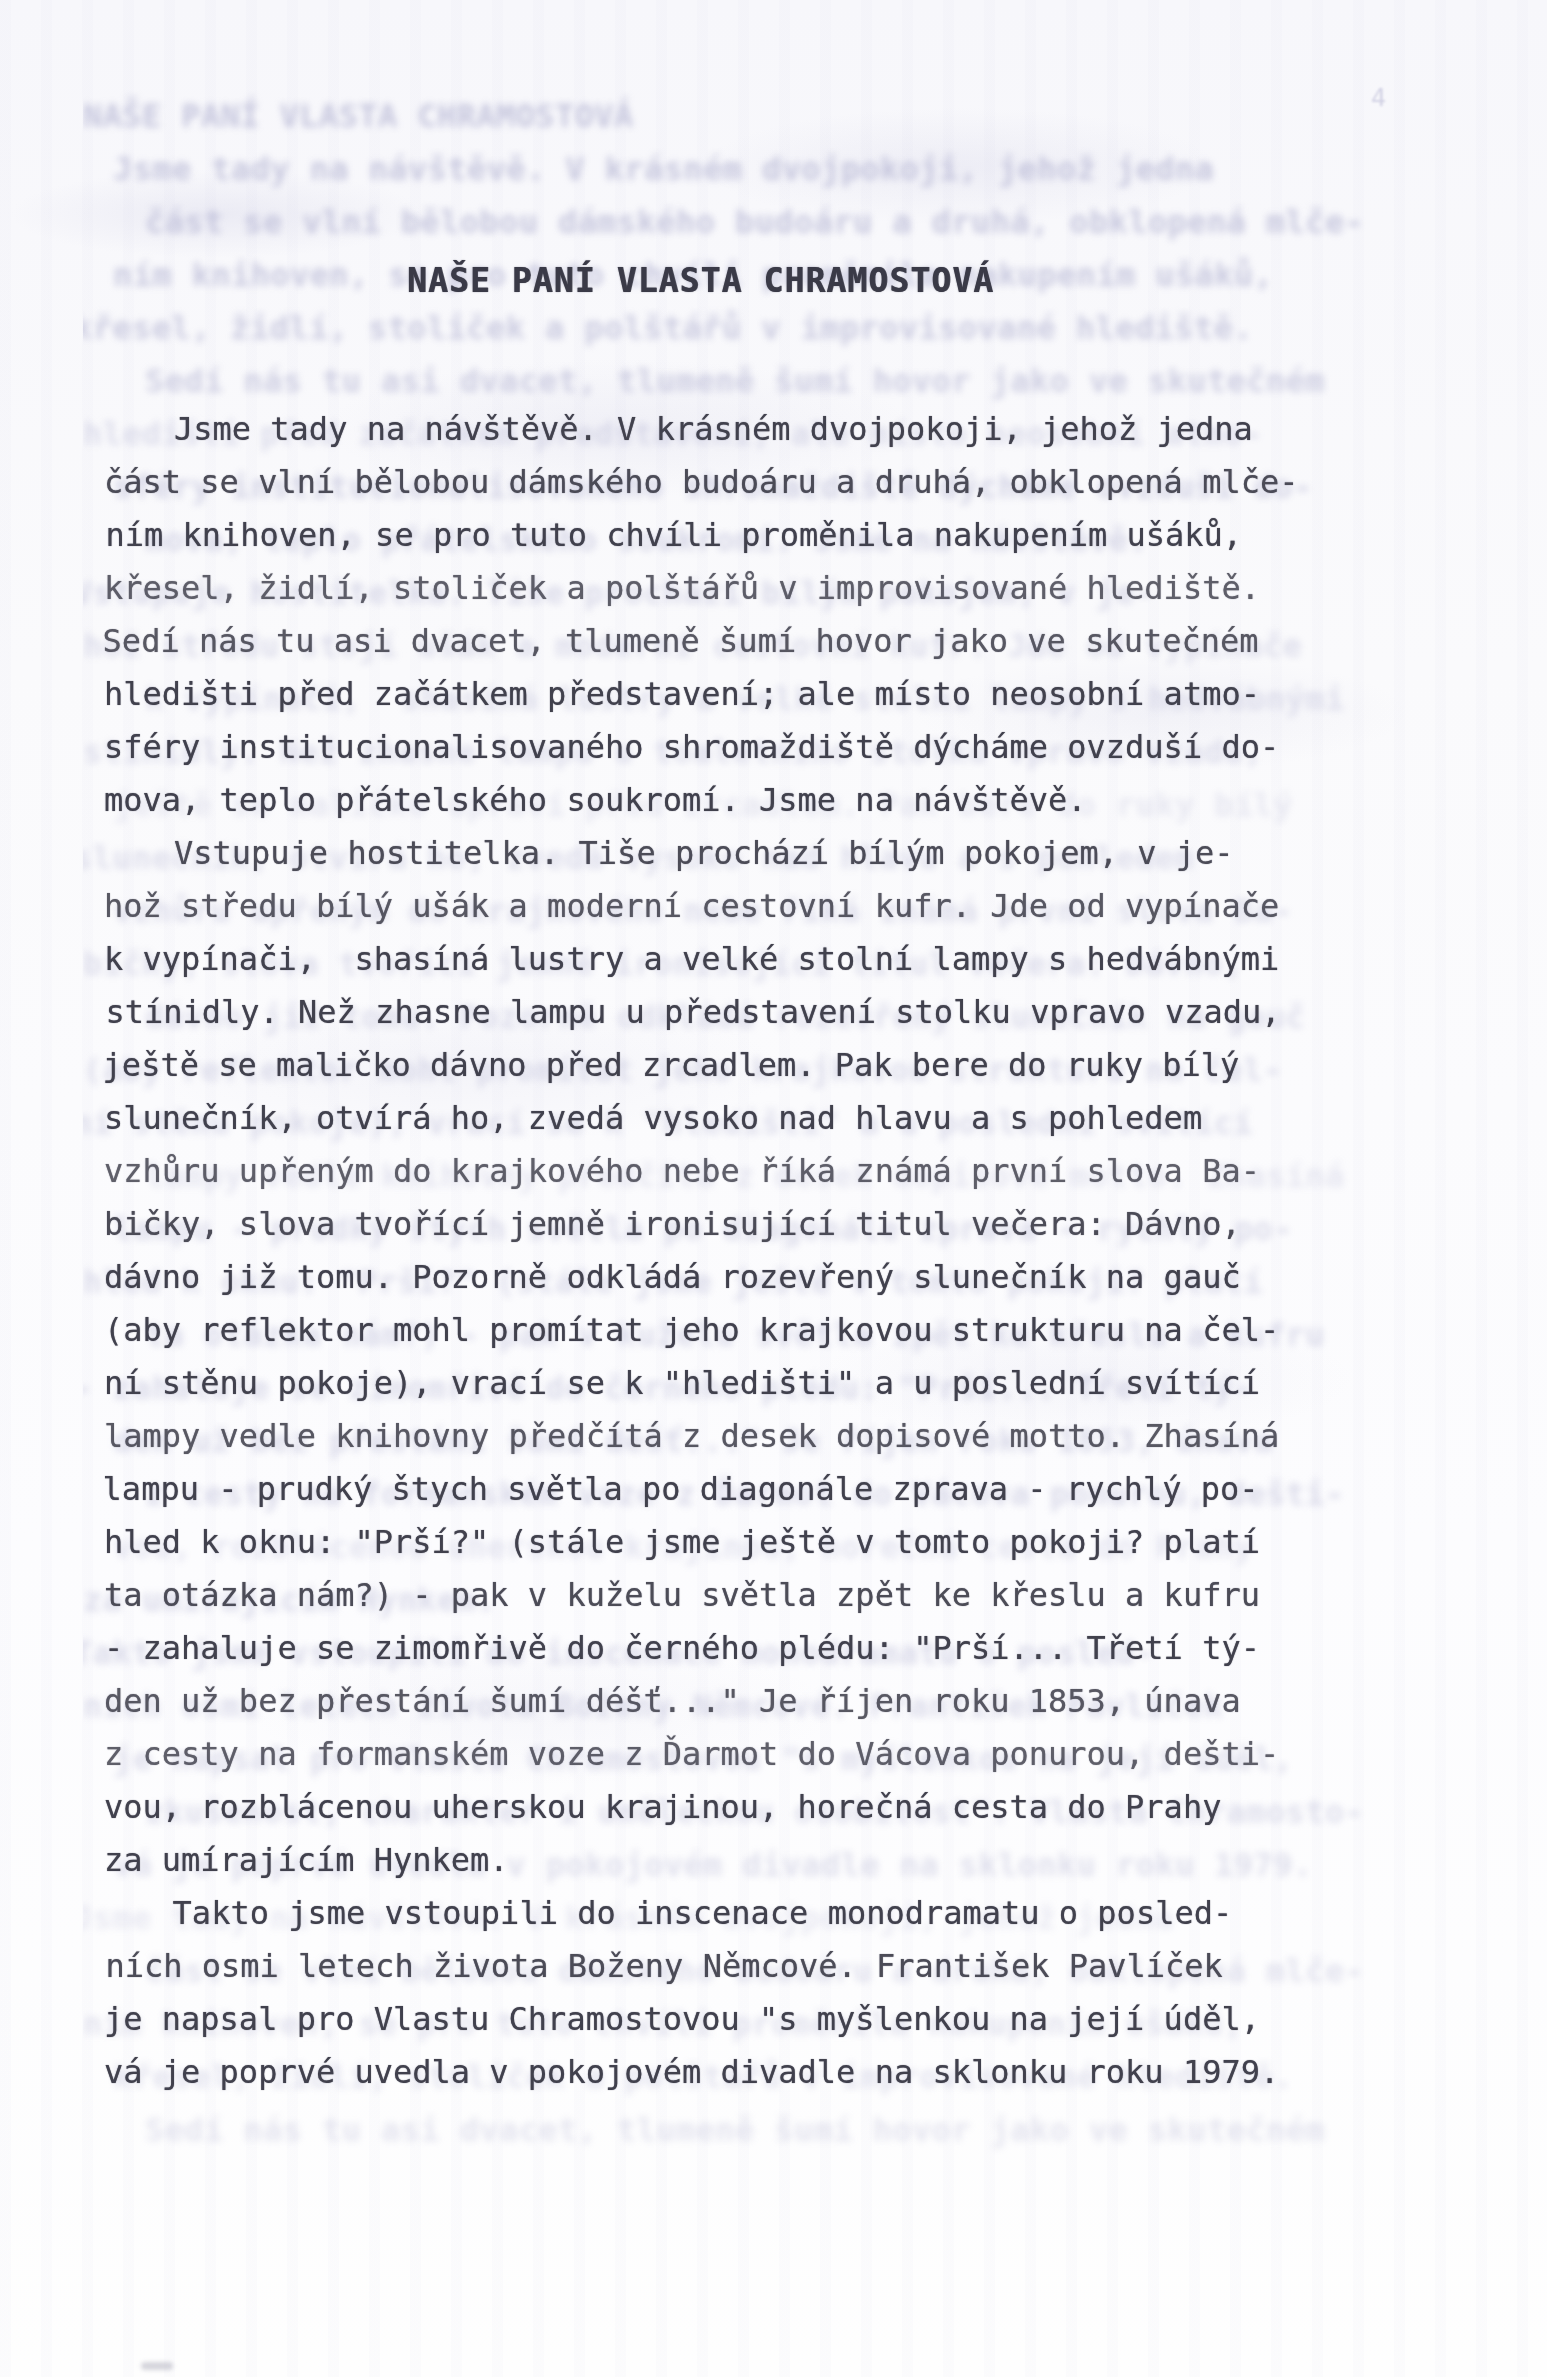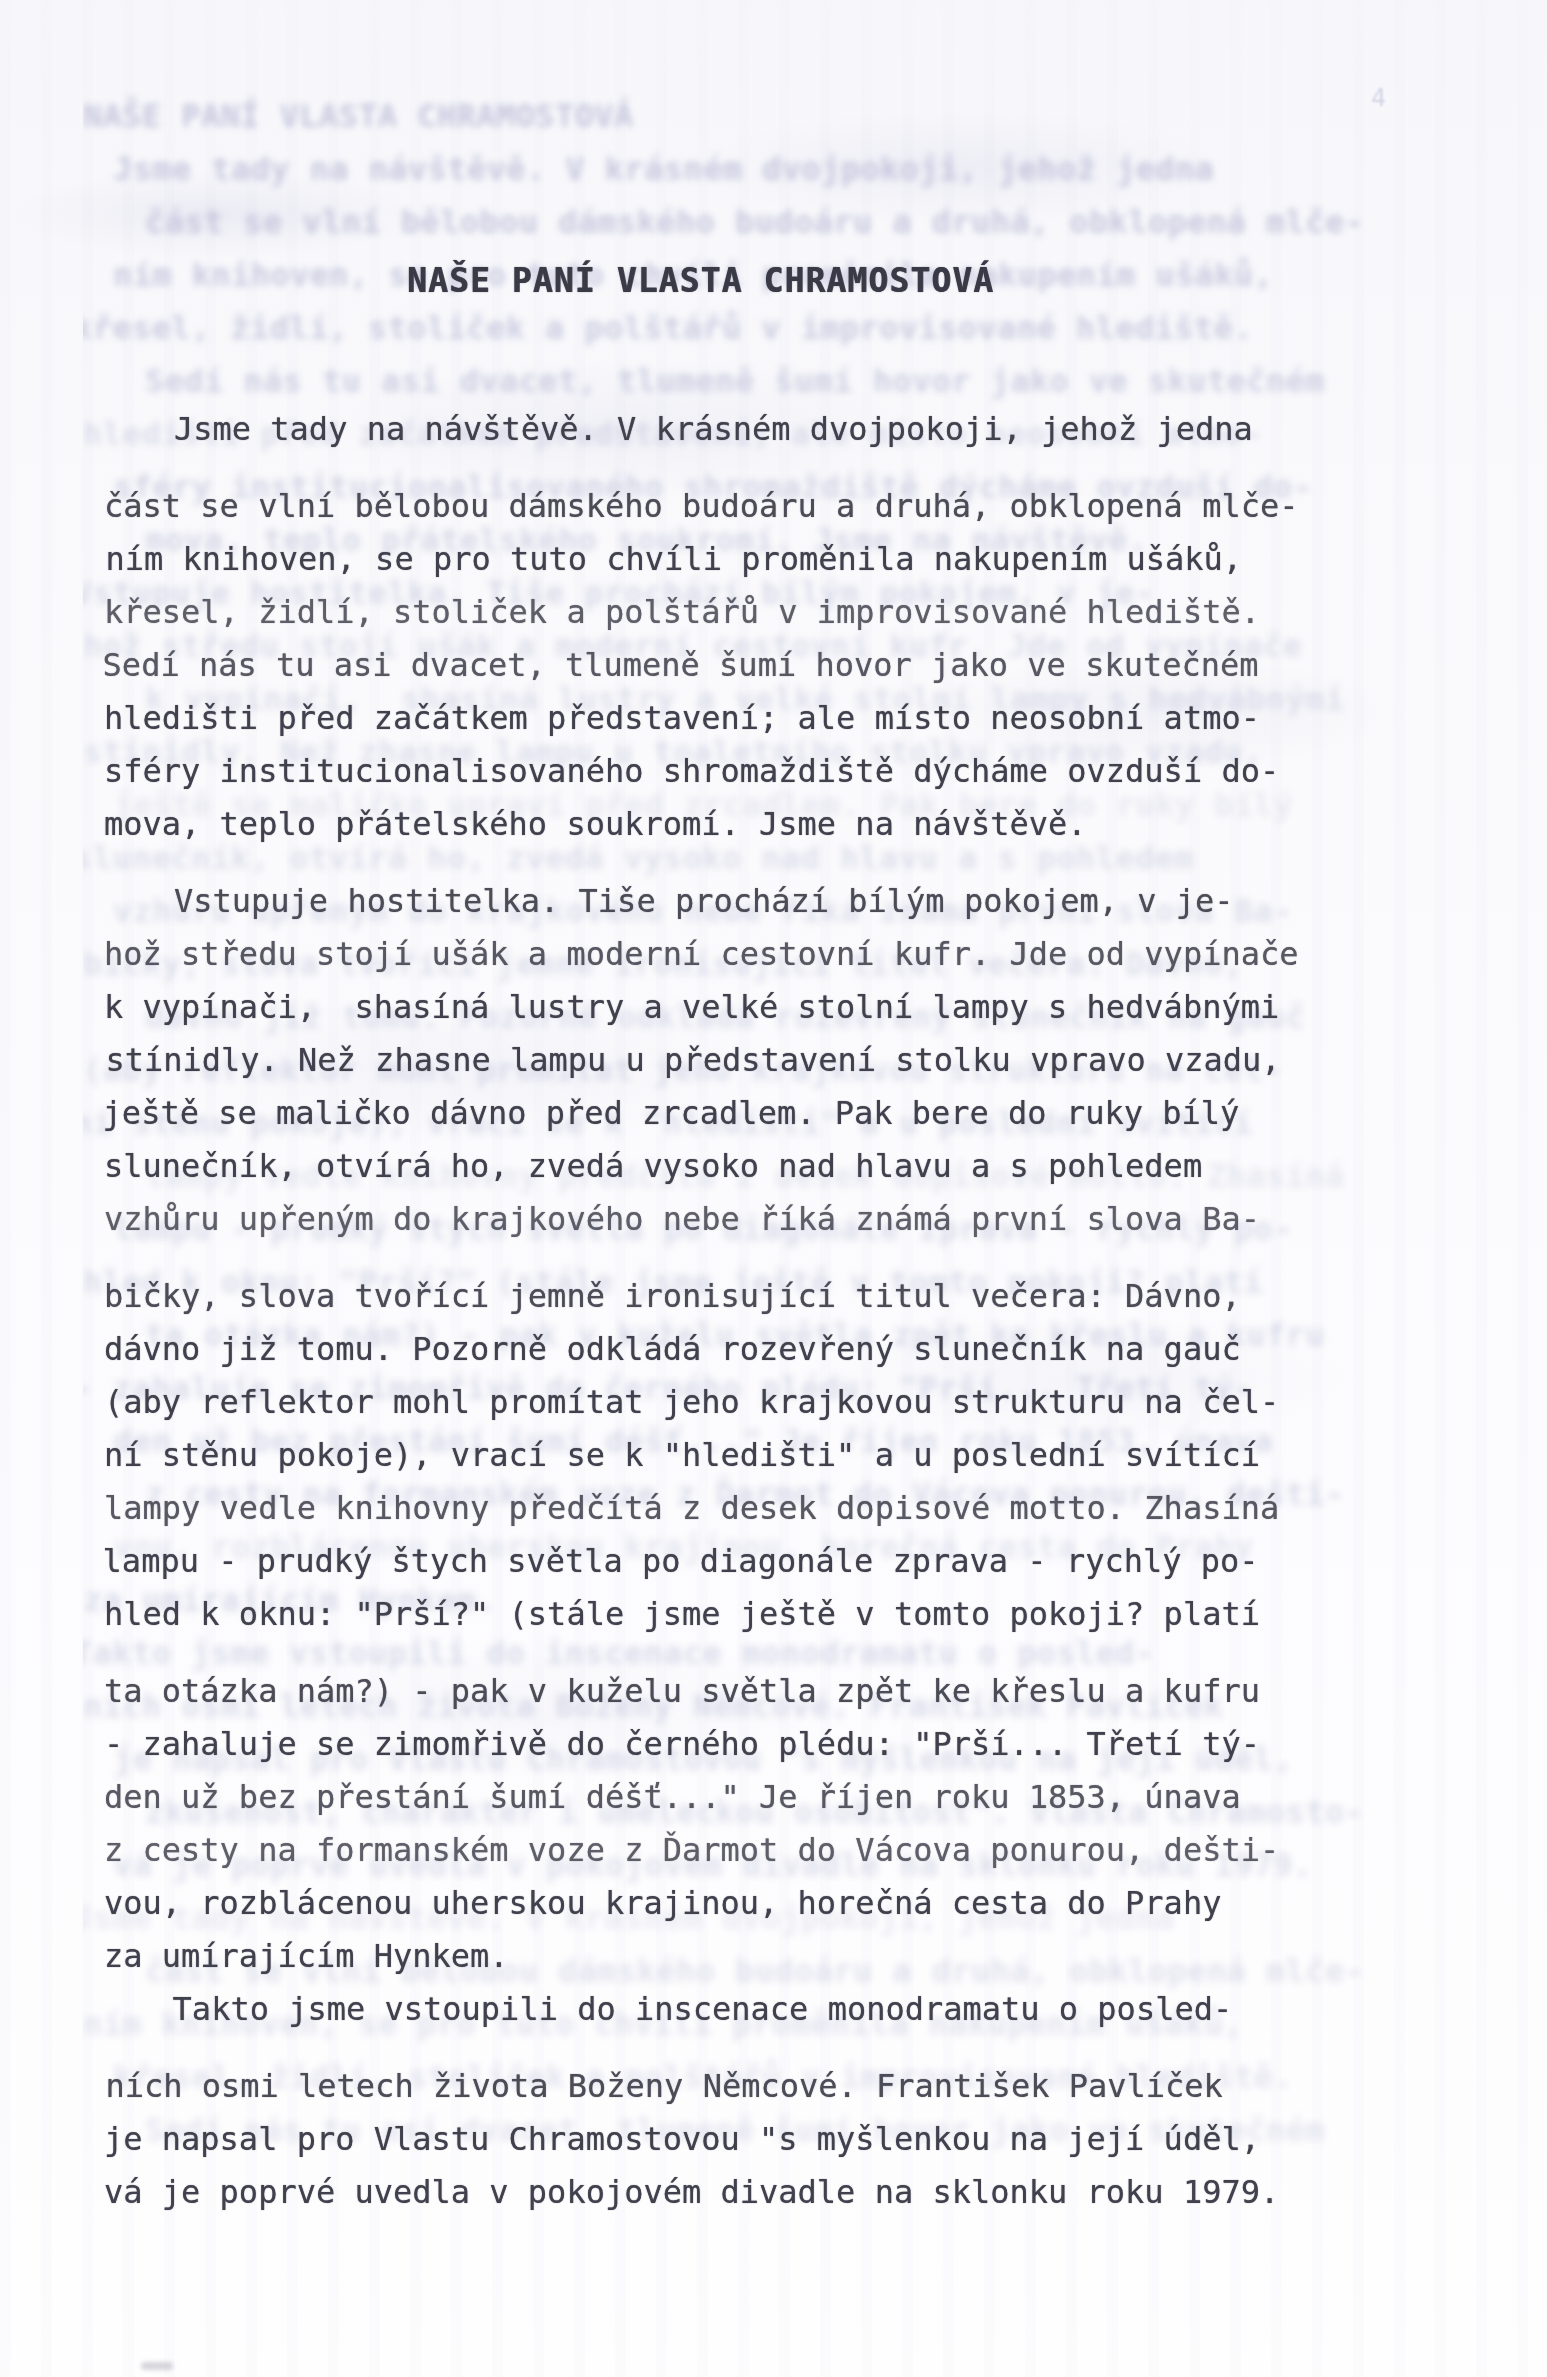--- a/index.html
+++ b/index.html
@@ -62,21 +62,21 @@
   
   .body{
     position:absolute;left:104px;top:403px;width:1267px;
     font-size:32px;color:#41414d;
     text-shadow:0 0 1.1px rgba(64,64,82,.75);
     filter:blur(0.3px);
   }
   .body .line{line-height:53px;white-space:pre;}
   .body .line.indent{padding-left:70px;}
   .body .line:nth-child(5n){opacity:.88;}
-  .body .line:nth-child(7n+2){opacity:.94;margin-top:24px;}
+  .body .line:nth-child(7n+2){opacity:.94;}
   .body .line:nth-child(11n+4){opacity:.84;}
   .body .line:nth-child(9n+3){transform:translateX(1.4px);}
   .body .line:nth-child(8n+5){transform:translateX(-1.4px);}
 
   
   .bottom-smudge{
     position:absolute;left:141px;top:2362px;width:32px;height:8.4px;
     background:rgba(120,120,142,.30);border-radius:4.2px;filter:blur(2.1px);
   }
 </style>
@@ -131,21 +131,21 @@
   <div class="body" id="body">
       <div class="line indent">Jsme tady na návštěvě. V krásném dvojpokoji, jehož jedna</div>
       <div class="line">část se vlní bělobou dámského budoáru a druhá, obklopená mlče-</div>
       <div class="line">ním knihoven, se pro tuto chvíli proměnila nakupením ušáků,</div>
       <div class="line">křesel, židlí, stoliček a polštářů v improvisované hlediště.</div>
       <div class="line">Sedí nás tu asi dvacet, tlumeně šumí hovor jako ve skutečném</div>
       <div class="line">hledišti před začátkem představení; ale místo neosobní atmo-</div>
       <div class="line">sféry institucionalisovaného shromaždiště dýcháme ovzduší do-</div>
       <div class="line">mova, teplo přátelského soukromí. Jsme na návštěvě.</div>
       <div class="line indent">Vstupuje hostitelka. Tiše prochází bílým pokojem, v je-</div>
-      <div class="line">hož středu stojí ušák a moderní cestovní kufr. Jde od vypínače</div>
+      <div class="line">hož středu bílý ušák a moderní cestovní kufr. Jde od vypínače</div>
       <div class="line">k vypínači,  shasíná lustry a velké stolní lampy s hedvábnými</div>
       <div class="line">stínidly. Než zhasne lampu u představení stolku vpravo vzadu,</div>
       <div class="line">ještě se maličko dávno před zrcadlem. Pak bere do ruky bílý</div>
       <div class="line">slunečník, otvírá ho, zvedá vysoko nad hlavu a s pohledem</div>
       <div class="line">vzhůru upřeným do krajkového nebe říká známá první slova Ba-</div>
       <div class="line">bičky, slova tvořící jemně ironisující titul večera: Dávno,</div>
       <div class="line">dávno již tomu. Pozorně odkládá rozevřený slunečník na gauč</div>
       <div class="line">(aby reflektor mohl promítat jeho krajkovou strukturu na čel-</div>
       <div class="line">ní stěnu pokoje), vrací se k "hledišti" a u poslední svítící</div>
       <div class="line">lampy vedle knihovny předčítá z desek dopisové motto. Zhasíná</div>

